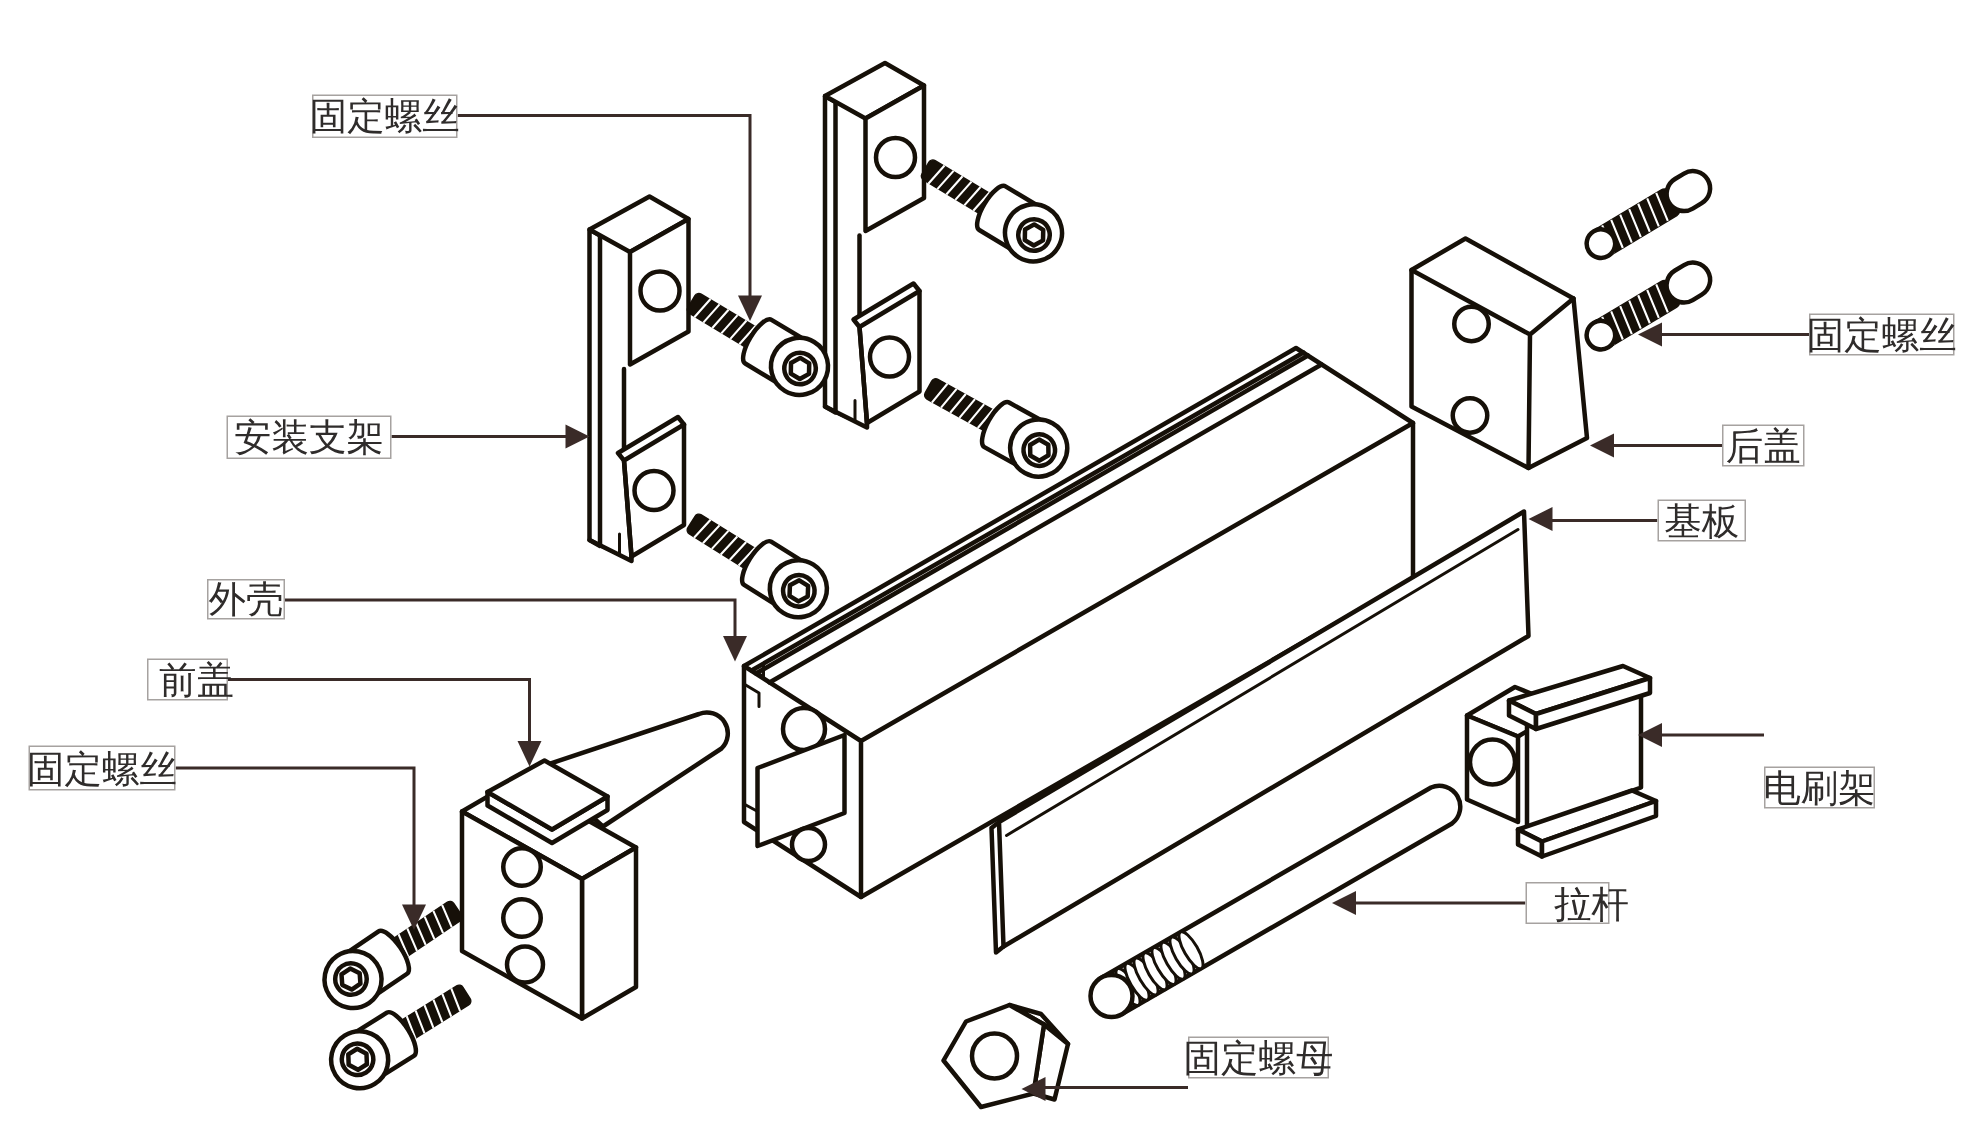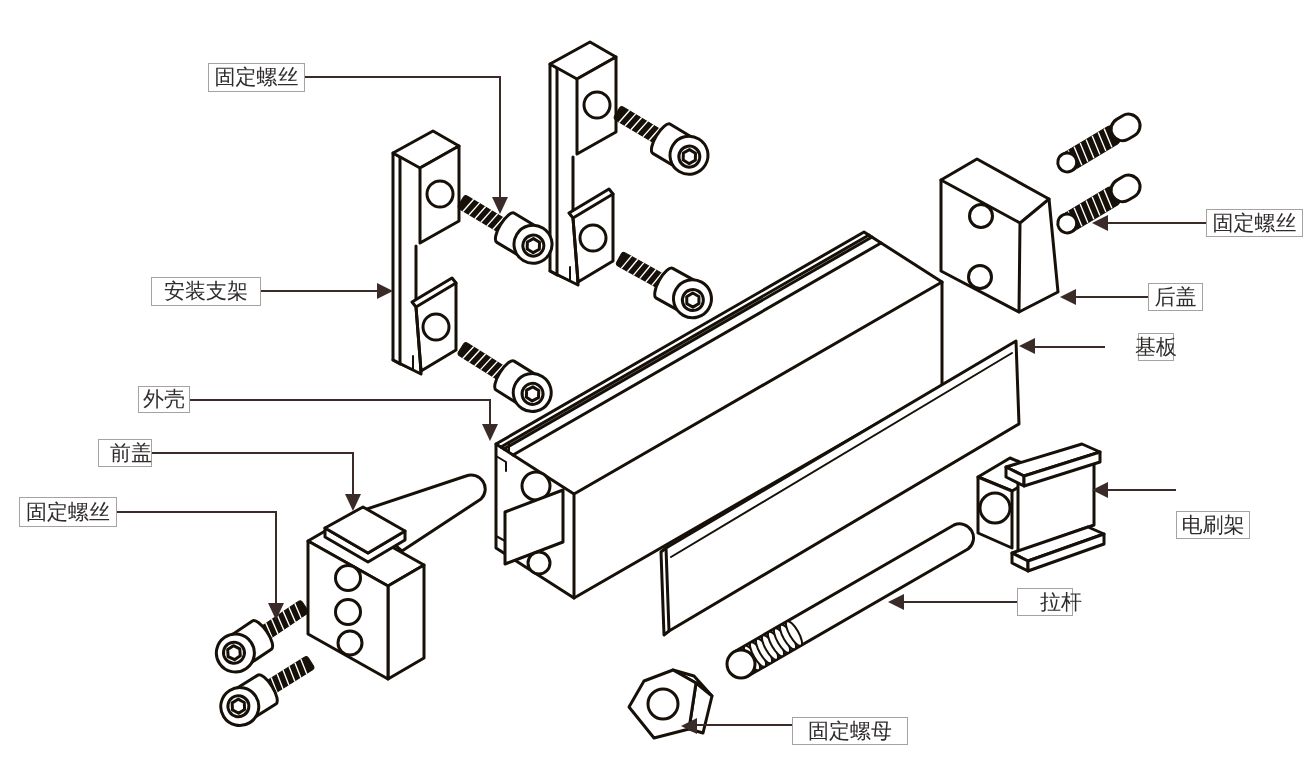--- a/index.html
+++ b/index.html
@@ -14,21 +14,21 @@
   .thin  { fill:none;    stroke:#161008; stroke-width:2; stroke-linejoin:round; stroke-linecap:round; }
   .dark  { fill:#161008; stroke:#161008; stroke-width:1; stroke-linejoin:round; }
   .hl    { fill:none;    stroke:#ffffff; stroke-width:1.4; }
   
   .leader { fill:none; stroke:#3a2b28; stroke-width:2; }
   .arrow  { fill:#3a2b28; stroke:none; }
   
   .lbl {
     position:absolute; box-sizing:border-box;
     background:#ffffff; border:1.5px solid #a6a2a0; color:#2f2c2b;
-    font-size:21px; line-height:1; white-space:nowrap;
+    font-size:25px; line-height:1; white-space:nowrap;
     display:flex; align-items:center; justify-content:center;
   }
 </style>
 </head>
 <body>
 
 <div class="stage">
 
 <svg width="1310" height="759" viewBox="0 0 1310 759">
   <defs>
@@ -215,18 +215,18 @@
   </g>
 </svg>
 
 <div class="lbl" style="left:208px; top:63px;  width:97px;  height:29px;">固定螺丝</div>
 <div class="lbl" style="left:151px; top:277px; width:110px;  height:29px;">安装支架</div>
 <div class="lbl" style="left:138px; top:386px; width:52px;  height:27px;">外壳</div>
 <div class="lbl" style="left:98px;  top:439px; width:54px;  height:28px;padding-left:12px;">前盖</div>
 <div class="lbl" style="left:19px;  top:497px; width:98px;  height:30px;">固定螺丝</div>
 <div class="lbl" style="left:1206px;top:209px; width:97px;  height:28px;">固定螺丝</div>
 <div class="lbl" style="left:1148px;top:283px; width:55px;  height:28px;">后盖</div>
-<div class="lbl" style="left:1138px;top:333px; width:36px;  height:28px;">基板</div>
+<div class="lbl" style="left:1105px;top:333px; width:59px;  height:28px;">基板</div>
 <div class="lbl" style="left:1176px;top:476px; width:74px;  height:28px;margin-top:35px;">电刷架</div>
 <div class="lbl" style="left:1017px;top:588px; width:56px;  height:28px;padding-left:32px;">拉杆</div>
-<div class="lbl" style="left:792px; top:717px; width:116px; height:28px;">固定螺母</div>
+<div class="lbl" style="left:792px; top:691px; width:94px; height:28px;">固定螺母</div>
 
 </div>
 
 </body></html>

